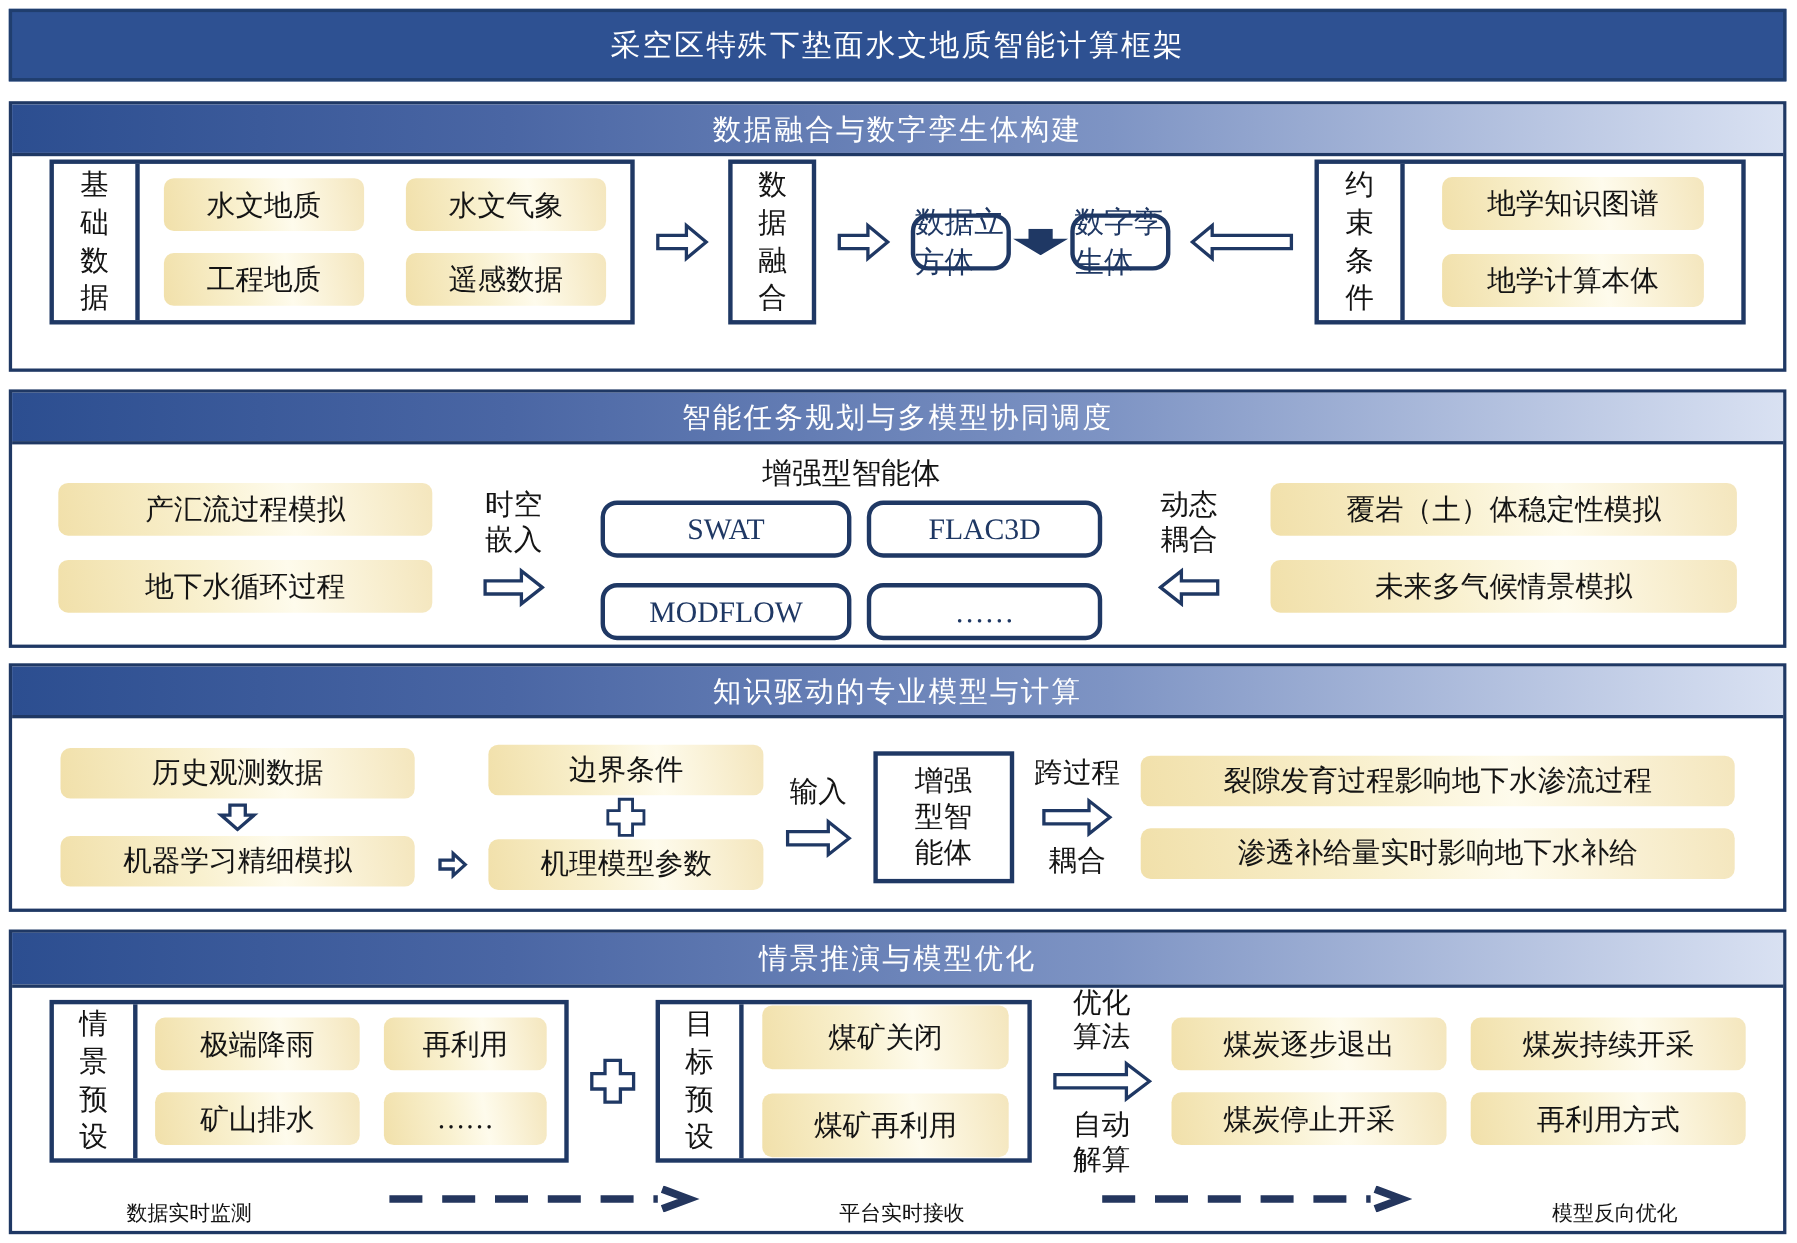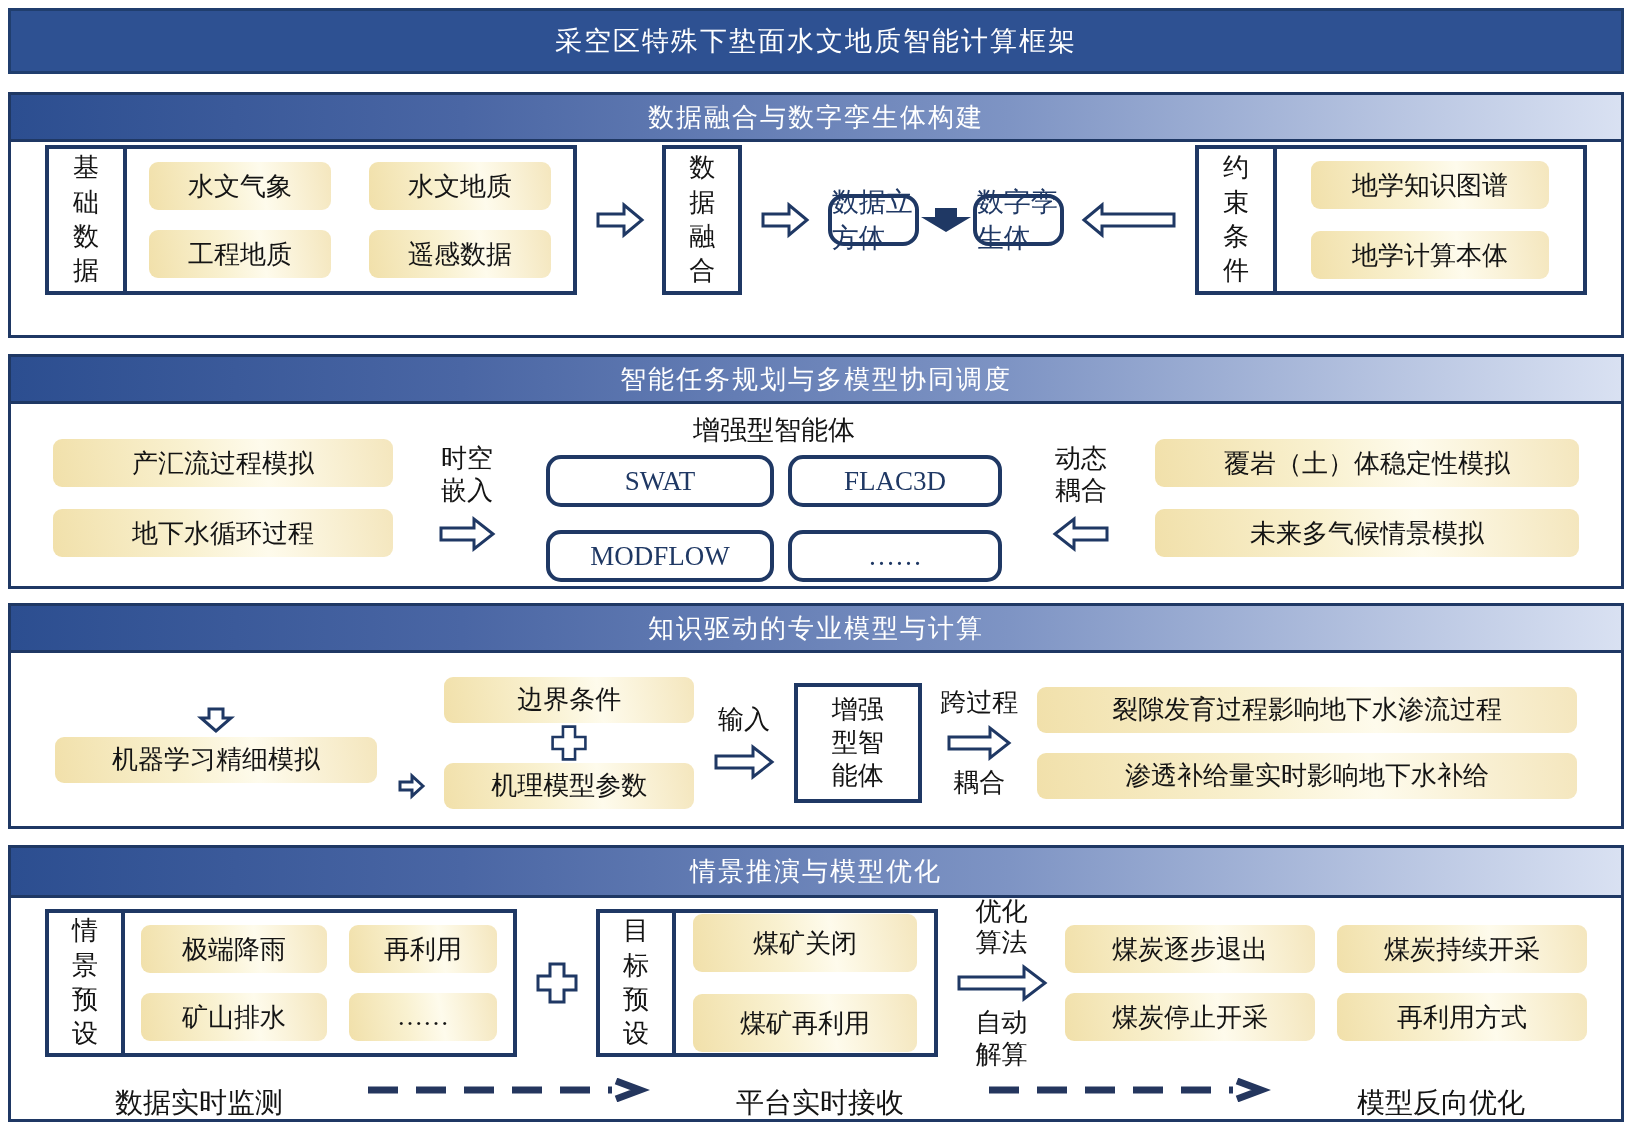--- a/index.html
+++ b/index.html
@@ -91,40 +91,40 @@
   .grid22b{flex:1;display:grid;grid-template-columns:186px 148px;gap:20px 22px;padding:12px 16px;align-content:center;justify-content:center;border-radius:11px;}
   .grid22b .cream{height:48px;}
   .f-targ{width:342px;height:148px;}
   .f-targ .vcell{width:76px;}
   .f-targ .inner{flex:1;display:flex;flex-direction:column;align-items:center;justify-content:center;gap:22px;}
   .f-targ .cream{width:224px;height:58px;}
   .opt-col{gap:4px;}
   .outgrid{display:grid;grid-template-columns:250px 250px;gap:20px 22px;}
   .outgrid .cream{height:48px;}
   .s4-row2{display:flex;align-items:center;height:54px;padding:0 96px 0 104px;justify-content:space-between;}
-  .flow-text{font-size:28px;color:var(--ink);margin-top:26px;}
+  .flow-text{font-size:19px;color:var(--ink);margin-top:26px;}
 </style>
 </head>
 <body>
 
 <div class="canvas">
 
   <div class="title-bar">采空区特殊下垫面水文地质智能计算框架</div>
 
   <div class="sec" id="sec1">
     <div class="sec-header">数据融合与数字孪生体构建</div>
     <div class="s1-row">
 
       <div class="frame f-base">
         <div class="vcell">
           <div class="vtext">基础数据</div>
         </div>
         <div class="grid22a">
+          <div class="cream">水文地质</div>
           <div class="cream">水文气象</div>
-          <div class="cream">水文地质</div>
           <div class="cream">工程地质</div>
           <div class="cream">遥感数据</div>
         </div>
       </div>
 
       <span>
         <svg width="50" height="38" viewBox="0 0 50 38">
             <path d="M47 19 L29 4 V13 H3 V25 H29 V34 Z" fill="#fff" stroke="#1f3864" stroke-width="3" stroke-linejoin="miter"></path>
           </svg>
       </span>
@@ -211,20 +211,21 @@
       </div>
 
     </div>
   </div>
 
   <div class="sec" id="sec3">
     <div class="sec-header">知识驱动的专业模型与计算</div>
     <div class="s3-row">
 
       <div class="acol s3a">
+        <div class="cream">历史观测数据</div>
         <span style="margin:3px 0;">
           <svg width="40" height="28" viewBox="0 0 40 28">
               <path d="M20 25 L5 12 H13 V3 H27 V12 H35 Z" fill="#fff" stroke="#1f3864" stroke-width="3" stroke-linejoin="miter"></path>
             </svg>
         </span>
         <div class="cream">机器学习精细模拟</div>
       </div>
 
       <span class="s3-smallarrow">
         <svg width="30" height="30" viewBox="0 0 30 30">

